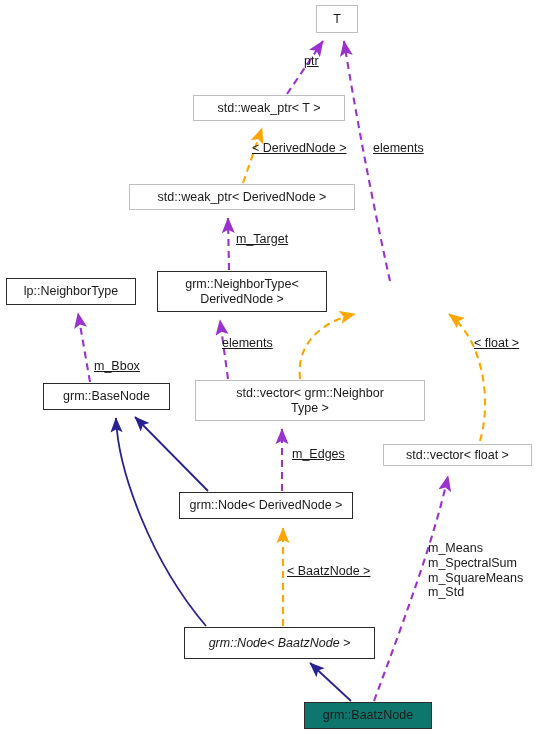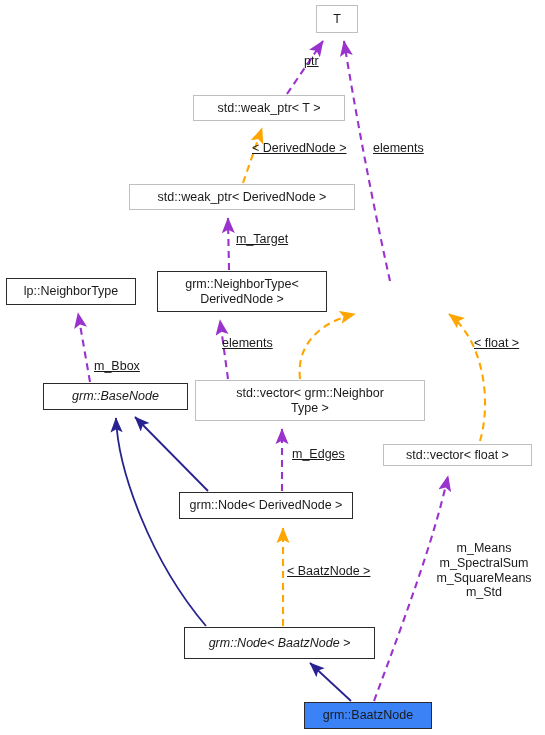--- a/index.html
+++ b/index.html
@@ -38,29 +38,28 @@
   }
   
   .node.solid {
     border: 1.6px solid #2b2b2b;
   }
   .node.faint {
     border: 1.4px solid #bfbfbf;
   }
   .node.highlight {
     border: 1.6px solid #2b2b2b;
-    background: #3b82f6;
+    background: #0f766e;
   }
   .edge-label {
     position: absolute;
     font-size: 12.5px;
     color: #1a1a1a;
     white-space: pre-line;
     line-height: 1.18;
-    text-align: center;
   }
   .edge-label.left { text-align: left; text-decoration: underline; }
 </style>
 </head>
 <body>
 
 <div id="diagram">
 
   <svg id="edges" viewBox="0 0 545 735" width="545" height="735" xmlns="http://www.w3.org/2000/svg">
     <defs>
@@ -109,21 +108,21 @@
   <div class="node faint" style="left:193px; top:95px; width:152px; height:26px;text-align:right;">std::weak_ptr&lt; T &gt;</div>
 
   <div class="node faint" style="left:129px; top:184px; width:226px; height:26px;">std::weak_ptr&lt; DerivedNode &gt;</div>
 
   <div class="node solid" style="left:6px; top:278px; width:130px; height:27px;">lp::NeighborType</div>
 
   <div class="node solid" style="left:157px; top:271px; width:170px; height:41px;">grm::NeighborType&lt;
 DerivedNode &gt;</div>
 
 
-  <div class="node solid" style="left:43px; top:383px; width:145px; height:27px;font-style:italic;">grm::BaseNode</div>
+  <div class="node solid" style="left:43px; top:383px; width:127px; height:27px;">grm::BaseNode</div>
 
   <div class="node faint" style="left:195px; top:380px; width:230px; height:41px;">std::vector&lt; grm::Neighbor
 Type &gt;</div>
 
   <div class="node faint" style="left:383px; top:444px; width:149px; height:22px;">std::vector&lt; float &gt;</div>
 
   <div class="node solid" style="left:179px; top:492px; width:174px; height:27px;">grm::Node&lt; DerivedNode &gt;</div>
 
   <div class="node solid" style="left:184px; top:627px; width:191px; height:32px;font-style:italic;">grm::Node&lt; BaatzNode &gt;</div>
 

